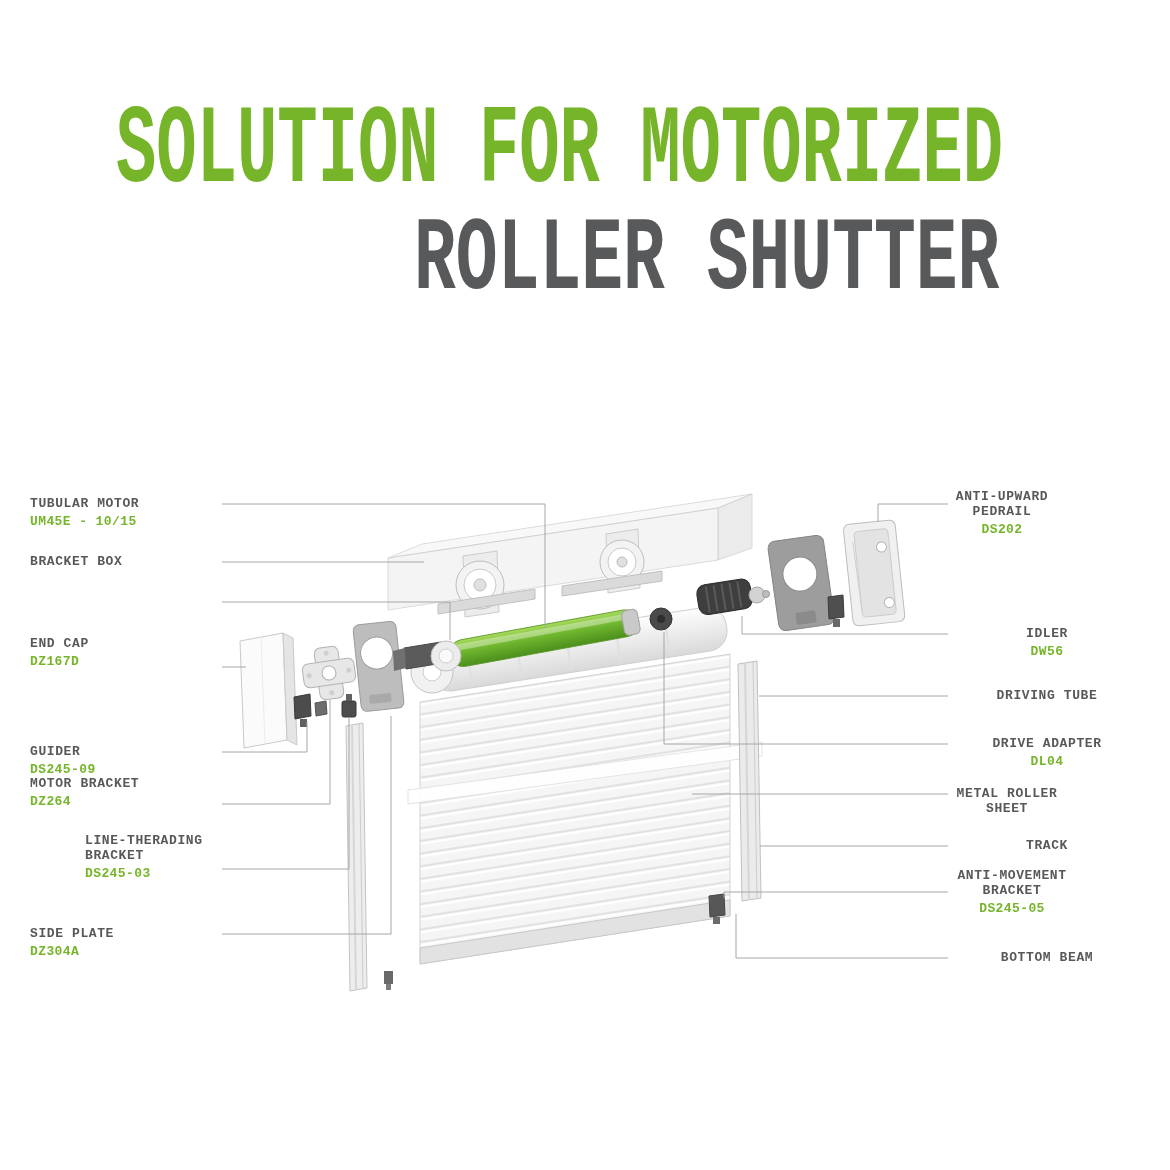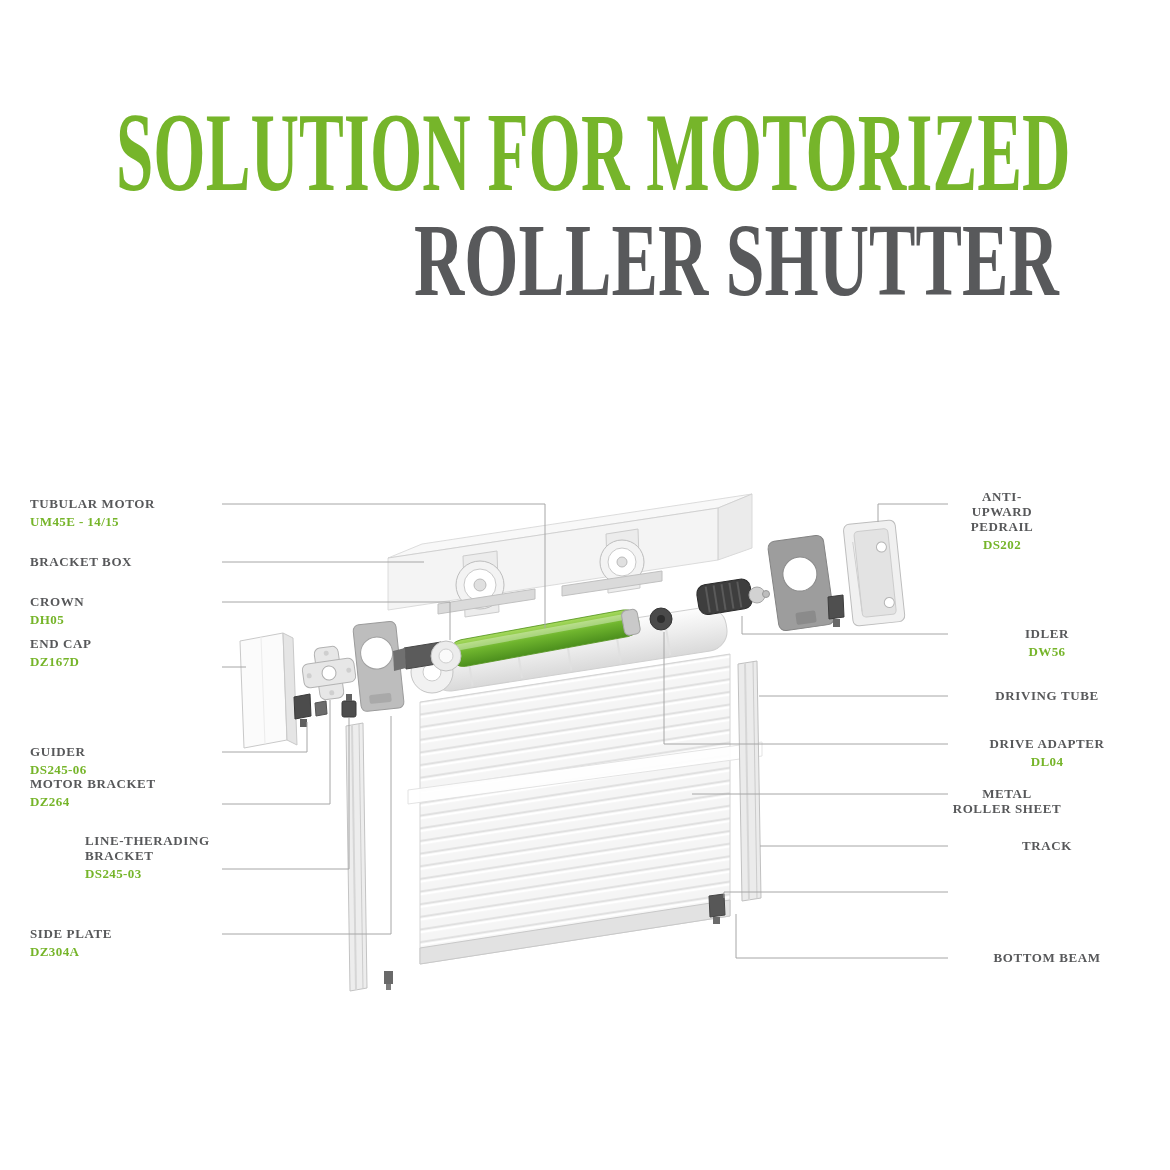--- a/index.html
+++ b/index.html
@@ -1,18 +1,18 @@
 <!DOCTYPE html>
 <html><head>
 <meta charset="utf-8">
 <style>
   html,body { margin:0; padding:0; background:#ffffff; }
   .canvas {
     position:relative; width:1170px; height:1170px; background:#ffffff;
-    overflow:hidden; font-family:Liberation Serif, serif;
+    overflow:hidden; font-family:Liberation Mono, monospace;
   }
   .title1 {
     position:absolute; left:116px; top:96px; font-size:112px; font-weight:700;
     color:#76B52A; line-height:1; white-space:nowrap;
     transform:scaleX(0.60); transform-origin:0 0;
   }
   .title2 {
     position:absolute; left:414px; top:208px; font-size:104px; font-weight:700;
     color:#58595B; line-height:1; white-space:nowrap;
     transform:scaleX(0.67); transform-origin:0 0;
@@ -207,36 +207,32 @@
       <polyline points="948,744 664,744 664,632"></polyline>
       <polyline points="948,794 692,794"></polyline>
       <polyline points="948,846 760,846"></polyline>
       <polyline points="948,892 724,892 724,898"></polyline>
       <polyline points="948,958 736,958 736,914"></polyline>
     </g>
   </svg>
 
   <div class="label left" style="top:496px">
     <div>TUBULAR MOTOR</div>
-    <div class="code">UM45E - 14/15</div>
+    <div class="code">UM45E - 10/15</div>
   </div>
   <div class="label left" style="top:554px">
     <div>BRACKET BOX</div>
-  </div>
-  <div class="label left" style="top:594px">
-    <div>CROWN</div>
-    <div class="code">DH05</div>
   </div>
   <div class="label left" style="top:636px">
     <div>END CAP</div>
     <div class="code">DZ167D</div>
   </div>
   <div class="label left" style="top:744px">
     <div>GUIDER</div>
-    <div class="code">DS245-06</div>
+    <div class="code">DS245-09</div>
   </div>
   <div class="label left" style="top:776px">
     <div>MOTOR BRACKET</div>
     <div class="code">DZ264</div>
   </div>
   <div class="label left" style="top:833px; left:85px; width:130px">
     <div>LINE-THERADING BRACKET</div>
     <div class="code">DS245-03</div>
   </div>
   <div class="label left" style="top:926px">
@@ -258,17 +254,21 @@
   <div class="label right" style="top:736px">
     <div>DRIVE ADAPTER</div>
     <div class="code">DL04</div>
   </div>
   <div class="label right" style="top:786px; width:110px">
     <div>METAL ROLLER SHEET</div>
   </div>
   <div class="label right" style="top:838px">
     <div>TRACK</div>
   </div>
+  <div class="label right" style="top:868px; width:120px">
+    <div>ANTI-MOVEMENT BRACKET</div>
+    <div class="code">DS245-05</div>
+  </div>
   <div class="label right" style="top:950px">
     <div>BOTTOM BEAM</div>
   </div>
 
 </div>
 
 </body></html>

